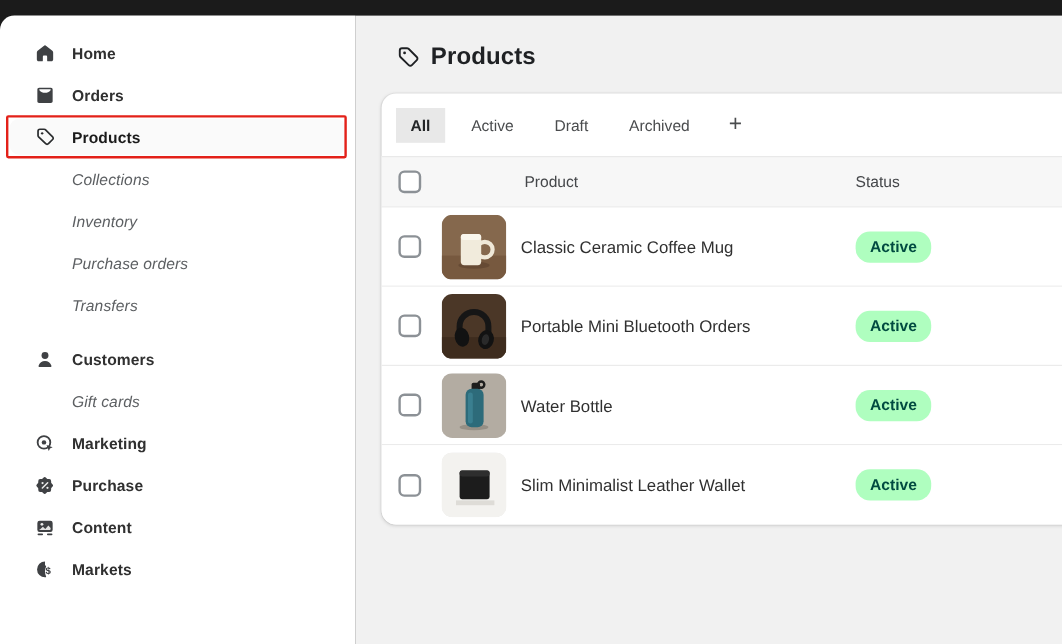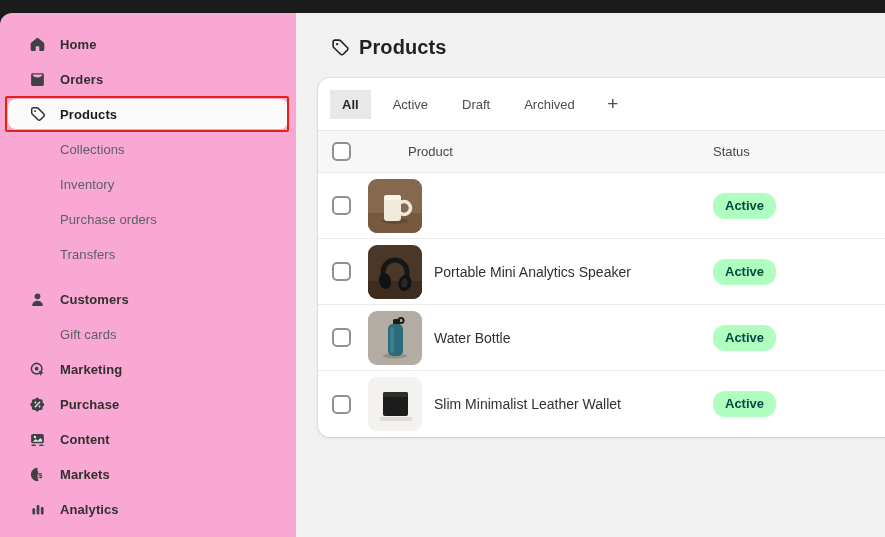--- a/index.html
+++ b/index.html
@@ -13,42 +13,42 @@
     position: absolute; top: 0; left: 0; width: 885px; height: 13px;
     background: #1b1b1b;
   }
   .app {
     position: absolute; top: 13px; left: 0; width: 885px; height: 524px;
     display: flex;
   }
   
   .sidebar {
     width: 296px; height: 100%;
-    background: #f9a8d4;
+    background: #ffffff;
     border-top-left-radius: 12px;
     padding: 16px 8px 0 8px;
     flex-shrink: 0;
   }
   .nav-item {
     height: 30px; margin-bottom: 5px;
     display: flex; align-items: center;
     padding: 0 12px 0 20px;
     border-radius: 8px;
     cursor: pointer;
     position: relative;
   }
   .nav-item .icon-slot {
     width: 19px; height: 19px; margin-right: 13px;
     display: flex; align-items: center; justify-content: center;
     flex-shrink: 0;
   }
   .nav-item .label {
     font-size: 13px; font-weight: 700; color: #303030; letter-spacing: .1px;
   }
-  .nav-item.sub .label { font-weight: 500; color: #5c5f62; }
+  .nav-item.sub .label { font-weight: 500; color: #5c5f62; font-style: italic; }
   .nav-item.selected { background: #fafafa; }
   .nav-item.selected .label { color: #1a1a1a; }
   .annotation-box {
     position: absolute; left: -3px; right: -1px; top: -3px; bottom: -3px;
     border: 2px solid #e32119; border-radius: 2px;
     pointer-events: none;
   }
   .icon-slot svg { display: block; }
   
   .main {
@@ -92,21 +92,21 @@
     height: 43px; background: #f7f7f7;
     border-top: 1px solid #e9e9e9; border-bottom: 1px solid #e9e9e9;
     display: flex; align-items: center;
     font-size: 13px; font-weight: 500; color: #45474a;
   }
   .cb {
     width: 19px; height: 19px; border: 2px solid #8c9196; border-radius: 5px;
     background: #fff; cursor: pointer; flex-shrink: 0;
   }
   .thead .cb { margin-left: 14px; }
-  .col-product { margin-left: 57px; }
+  .col-product { margin-left: 86px; }
   .col-status { position: absolute; left: 395px; }
   .thead { position: relative; }
   .trow {
     height: 66px; display: flex; align-items: center;
     border-bottom: 1px solid #ebebeb; position: relative; background: #fff;
     cursor: pointer;
   }
   .trow:last-child { border-bottom: none; border-radius: 0 0 12px 12px; }
   .trow .cb { margin-left: 14px; }
   .thumb {
@@ -231,30 +231,20 @@
     <div class="nav-item">
       <span class="icon-slot">
         <svg width="17" height="17" viewBox="0 0 20 20">
             <path fill="#3f4144" d="M10 2.2a7.8 7.8 0 1 0 0 15.6c.9 0 1.3-.5 1-1.2-.6-1.4-1-2.9-1-4.6 0-1.7.4-3.2 1-4.6.3-.7-.1-1.2-1-1.2z"></path>
             <text x="10.6" y="14.2" font-family="Liberation Sans, sans-serif" font-size="9.5" font-weight="bold" fill="#3f4144">$</text>
           </svg>
       </span>
       <span class="label">Markets</span>
     </div>
 
-    <div class="nav-item">
-      <span class="icon-slot">
-        <svg width="16" height="16" viewBox="0 0 20 20">
-            <rect x="3" y="9" width="3.4" height="8" rx="1.4" fill="#3f4144"></rect>
-            <rect x="8.3" y="5" width="3.4" height="12" rx="1.4" fill="#3f4144"></rect>
-            <rect x="13.6" y="7.5" width="3.4" height="9.5" rx="1.4" fill="#3f4144"></rect>
-          </svg>
-      </span>
-      <span class="label">Analytics</span>
-    </div>
 
   </nav>
 
   <main class="main">
 
     <div class="page-head">
       <span style="display:flex">
         <svg width="21" height="21" viewBox="0 0 20 20">
             <path fill="none" stroke="#1f2124" stroke-width="1.5" d="M3 4.8C3 3.8 3.8 3 4.8 3h3.9c.5 0 .9.2 1.3.5l6.5 6.5c.7.7.7 1.8 0 2.5l-3.9 3.9c-.7.7-1.8.7-2.5 0L3.5 10c-.3-.3-.5-.8-.5-1.3V4.8z"></path>
             <circle cx="6.8" cy="6.8" r="1.1" fill="#1f2124"></circle>
@@ -284,36 +274,37 @@
         <div class="thumb">
           <svg width="54" height="54" viewBox="0 0 54 54">
               <rect width="54" height="54" fill="#85684d"></rect>
               <rect y="34" width="54" height="20" fill="#77593f"></rect>
               <ellipse cx="27" cy="42" rx="13" ry="3" fill="#5f4530" opacity=".7"></ellipse>
               <circle cx="36" cy="29" r="6.5" fill="none" stroke="#efe8d8" stroke-width="3.5"></circle>
               <rect x="16" y="16" width="17" height="26" rx="3" fill="#f1ebdc"></rect>
               <rect x="16" y="16" width="17" height="5" rx="2.5" fill="#faf6ec"></rect>
             </svg>
         </div>
+        <span class="pname">Classic Ceramic Coffee Mug</span>
         <span class="badge">Active</span>
       </div>
 
       <div class="trow">
         <div class="cb"></div>
         <div class="thumb">
           <svg width="54" height="54" viewBox="0 0 54 54">
               <rect width="54" height="54" fill="#4b3727"></rect>
               <rect y="36" width="54" height="18" fill="#3e2c1e"></rect>
               <path d="M15 35v-8a12 12 0 0 1 24 0v10" fill="none" stroke="#161616" stroke-width="5" stroke-linecap="round"></path>
               <ellipse cx="17" cy="36" rx="6" ry="8" fill="#121212" transform="rotate(-12 17 36)"></ellipse>
               <ellipse cx="37" cy="38" rx="6.5" ry="8" fill="#121212" transform="rotate(14 37 38)"></ellipse>
               <ellipse cx="36.5" cy="38" rx="3" ry="4.5" fill="#2a2a2a" transform="rotate(14 36.5 38)"></ellipse>
             </svg>
         </div>
-        <span class="pname">Portable Mini Analytics Speaker</span>
+        <span class="pname">Portable Mini Bluetooth Orders</span>
         <span class="badge">Active</span>
       </div>
 
       <div class="trow">
         <div class="cb"></div>
         <div class="thumb">
           <svg width="54" height="54" viewBox="0 0 54 54">
               <rect width="54" height="54" fill="#b3aca2"></rect>
               <ellipse cx="27" cy="45" rx="12" ry="2.5" fill="#968f85"></ellipse>
               <rect x="25" y="8" width="7" height="6" rx="1.5" fill="#1d1d1d"></rect>

